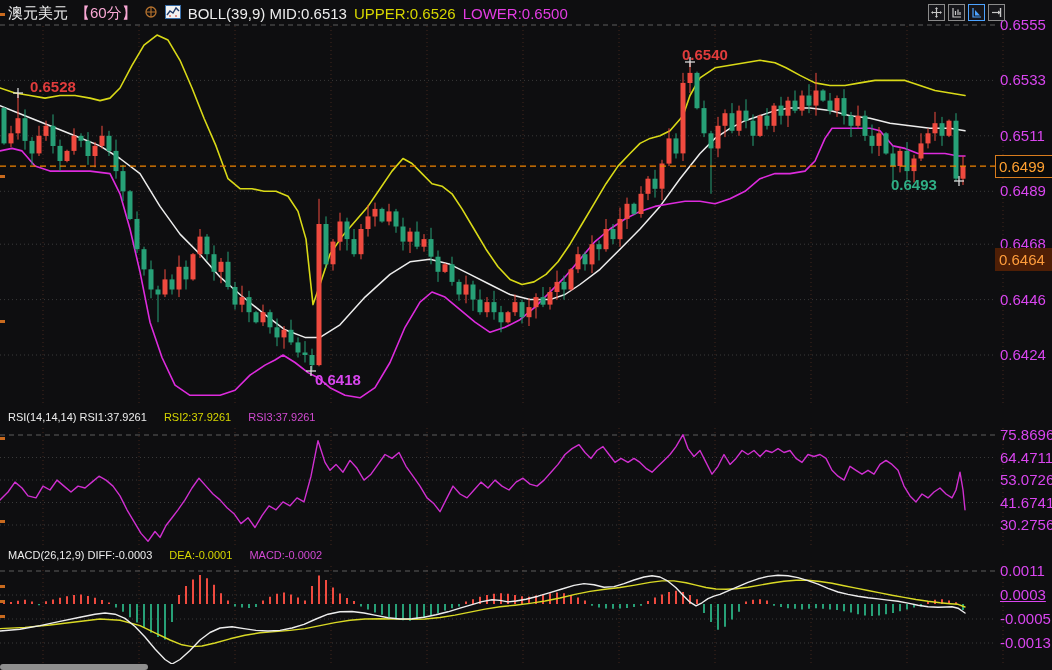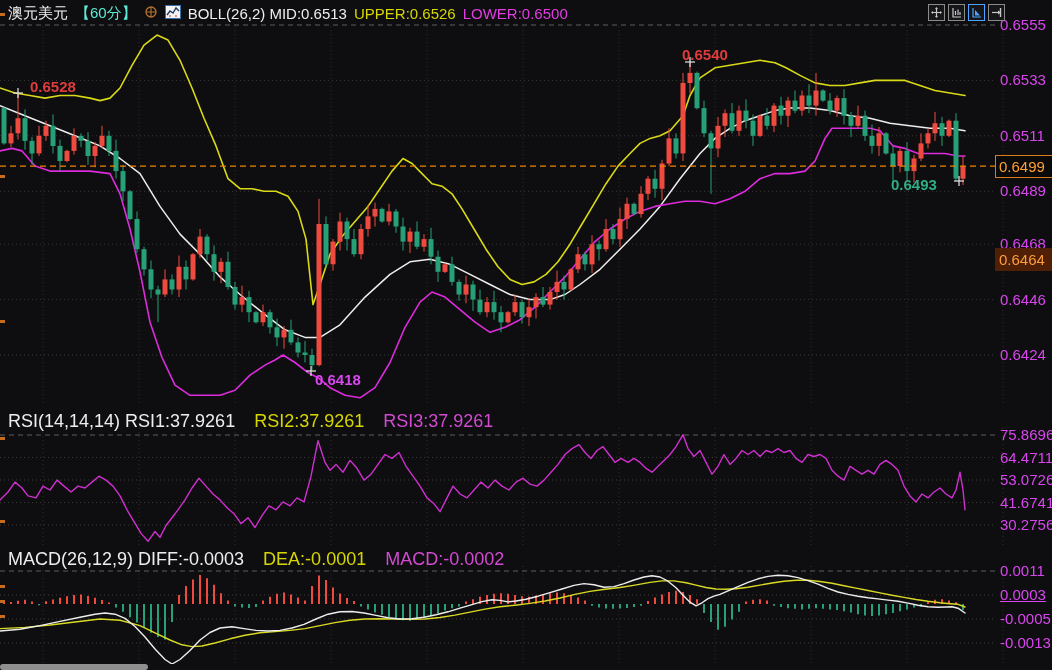--- a/index.html
+++ b/index.html
@@ -1,25 +1,25 @@
 <!DOCTYPE html>
 <html><head>
 <meta charset="utf-8">
 <style>
   html,body{margin:0;padding:0;background:#000;}
   #app{position:relative;width:1052px;height:670px;background:#0e0e10;overflow:hidden;
        font-family:"Liberation Sans",sans-serif;-webkit-font-smoothing:antialiased;}
   #chart-svg{position:absolute;left:0;top:0;z-index:1;}
   .hdr{position:absolute;top:4px;left:8px;z-index:4;display:flex;align-items:center;gap:7px;
        font-size:15px;color:#ededed;white-space:nowrap;}
-  .hdr .tf{color:#5eead4;}
+  .hdr .tf{color:#f9a8d4;}
   .hdr .boll{color:#ededed;}
   .hdr .up{color:#d6d600;}
   .hdr .lo{color:#e23ce2;}
-  .ind-hdr{position:absolute;left:8px;z-index:4;font-size:18px;white-space:nowrap;color:#ededed;}
+  .ind-hdr{position:absolute;left:8px;z-index:4;font-size:11px;white-space:nowrap;color:#ededed;}
   .ind-hdr .c2{color:#d6d600;margin-left:14px;}
   .ind-hdr .c3{color:#d24ad2;margin-left:14px;}
   .axlab{position:absolute;left:1000px;z-index:3;font-size:15px;color:#d946ef;font-weight:500;}
   .pricebox{position:absolute;left:995px;width:54px;z-index:4;font-size:15px;text-align:left;
             padding:2px 0 2px 3px;}
   #cur-price{border:1px solid #d87c1e;color:#ffa030;background:#0a0a0a;}
   #ref-price{background:#4f1f06;color:#ff9d3c;border:1px solid #4f1f06;}
   .ann{position:absolute;z-index:4;font-size:15px;font-weight:bold;}
   #watermark{position:absolute;left:912px;top:604px;z-index:6;font-size:42px;font-weight:bold;
              color:#d2d2d2;letter-spacing:2px;
@@ -551,21 +551,21 @@
           <path d="M7 2v10M2 7h10" stroke="#b5722e" stroke-width="1.1"></path>
         </svg>
     </span>
     <span>
       <svg width="16" height="14" viewBox="0 0 16 14">
           <rect x="0.5" y="0.5" width="15" height="13" fill="#f2f2f2" stroke="#3a6ea8"></rect>
           <polyline points="2,10 5,6 8,8 11,3 14,6" fill="none" stroke="#223a66" stroke-width="1.4"></polyline>
           <path d="M4 11h2M10 11h2" stroke="#cc3322" stroke-width="1.2"></path>
         </svg>
     </span>
-    <span class="boll">BOLL(26,2) MID:0.6513</span>
+    <span class="boll">BOLL(39,9) MID:0.6513</span>
     <span class="up">UPPER:0.6526</span>
     <span class="lo">LOWER:0.6500</span>
   </div>
 
   <div id="toolbar">
     <div class="tbtn">
       <svg width="11" height="11" viewBox="0 0 11 11">
           <path d="M5.5 1v9M1 5.5h9" stroke="#c8c8c8" stroke-width="1.2"></path>
           <path d="M5.5 0l1.5 2h-3zM5.5 11l1.5-2h-3zM0 5.5l2-1.5v3zM11 5.5l-2-1.5v3z" fill="#c8c8c8"></path>
         </svg>

